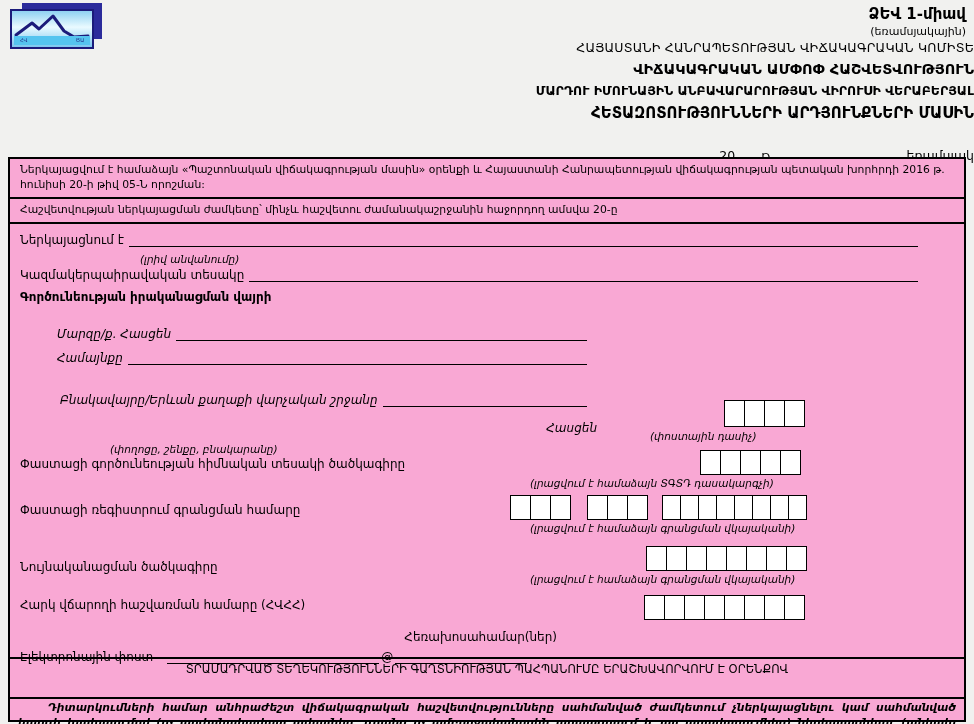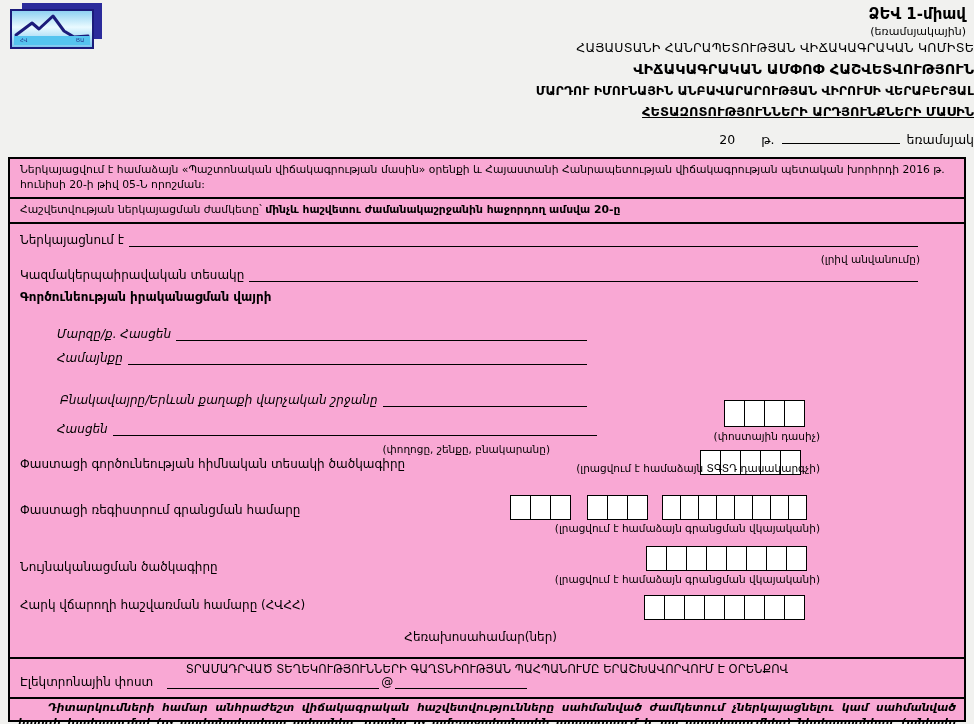--- a/index.html
+++ b/index.html
@@ -23,51 +23,51 @@
     font-size:5px;color:#1b1b7a;line-height:1;}
   
   .form-code{position:absolute;right:8px;top:5px;text-align:right;}
   .form-code .code{font-weight:bold;font-size:15px;}
   .form-code .sub{font-size:11px;margin-top:2px;margin-left:12px;}
   
   .titles{position:absolute;left:0;right:0;top:40px;text-align:right;}
   .t1{font-size:12.5px;letter-spacing:.2px;margin-bottom:6px;}
   .t2{font-size:14.5px;font-weight:bold;margin-bottom:6px;}
   .t3{font-size:12.5px;font-weight:bold;margin-bottom:6px;}
-  .t4{font-size:13px;font-weight:bold;margin-bottom:12px;text-decoration:underline;}
+  .t4{font-size:15px;font-weight:bold;margin-bottom:25px;}
   .period{font-size:12.5px;}
   .period .gap{display:inline-block;width:26px;}
   .period .blank{display:inline-block;width:118px;border-bottom:1px solid #000;height:12px;margin:0 6px 0 8px;}
   
   .table{position:absolute;left:8px;right:8px;top:157px;bottom:2px;
     border:2px solid #000;background:#f9a8d4;}
   .row-legal{padding:3px 8px 5px 10px;font-size:10.8px;line-height:1.4;}
   .row-deadline{border-top:2px solid #000;padding:4px 8px 6px 10px;font-size:10.8px;}
-  .row-deadline b{font-weight:bold;}
+  .row-deadline b{font-weight:normal;}
   .row-main{border-top:2px solid #000;position:relative;height:433px;}
   .row-conf{border-top:2px solid #000;text-align:center;font-size:11.5px;padding:3px 0 21px;}
   .row-liability{border-top:2px solid #000;font-style:italic;font-weight:bold;font-size:10.8px;
     line-height:1.35;padding:2px 8px 4px;text-align:justify;}
   .row-liability p{margin:0;text-indent:30px;}
   
   .af{position:absolute;display:flex;align-items:flex-end;font-size:12px;}
   .af .uline{flex:1;border-bottom:1px solid #000;height:14px;margin-left:5px;}
   .af .lbl{white-space:nowrap;}
   .italic .lbl{font-style:italic;}
-  .hint{position:absolute;font-size:10.5px;text-align:right;}
+  .hint{position:absolute;font-size:10.5px;font-style:italic;text-align:left;}
   .seclbl{position:absolute;font-size:12px;font-weight:bold;}
   .plainlbl{position:absolute;font-size:12px;}
   
   .cellrow{position:absolute;display:flex;}
   .cell{width:19px;height:23px;background:#fff;border:1px solid #000;margin-left:-1px;}
   .cellrow .cell:first-child{margin-left:0;}
   .cells-postal .cell{height:25px;}
   .cells-narrow .cell{width:17px;}
   
-  .email-line{position:absolute;display:flex;align-items:flex-end;font-size:12px;margin-top:25px;}
+  .email-line{position:absolute;display:flex;align-items:flex-end;font-size:12px;}
   .email-line .u1{width:212px;border-bottom:1px solid #000;height:14px;margin-left:14px;}
   .email-line .at{margin:0 2px;}
   .email-line .u2{width:132px;border-bottom:1px solid #000;height:14px;}
 </style>
 </head>
 <body>
 
 <div class="logo">
   <div class="back"></div>
   <div class="front">
@@ -129,21 +129,21 @@
     <div class="af italic" style="left:47px;top:126px;width:530px;">
       <span class="lbl">Համայնքը</span>
       <span class="uline"></span>
     </div>
 
     <div class="af italic" style="left:50px;top:168px;width:527px;">
       <span class="lbl">Բնակավայրը/Երևան քաղաքի վարչական շրջանը</span>
       <span class="uline"></span>
     </div>
 
-    <div class="af italic" style="left:47px;top:197px;width:540px;">
+    <div class="af italic" style="left:47px;top:197px;width:540px;flex-direction:column;">
       <span class="lbl">Հասցեն</span>
       <span class="uline"></span>
     </div>
     <div class="hint" style="left:100px;top:219px;width:440px;">(փողոցը, շենքը, բնակարանը)</div>
 
     <div class="cellrow cells-postal" style="left:714px;top:176px;">
         <div class="cell"></div>
         <div class="cell"></div>
         <div class="cell"></div>
         <div class="cell"></div>
@@ -151,21 +151,21 @@
     <div class="hint" style="left:640px;top:206px;width:170px;">(փոստային դասիչ)</div>
 
     <div class="plainlbl" style="left:10px;top:233px;">Փաստացի գործունեության հիմնական տեսակի ծածկագիրը</div>
     <div class="cellrow" style="left:690px;top:226px;">
         <div class="cell"></div>
         <div class="cell"></div>
         <div class="cell"></div>
         <div class="cell"></div>
         <div class="cell"></div>
       </div>
-    <div class="hint" style="left:520px;top:238px;width:290px;">(լրացվում է համաձայն ՏԳՏԴ դասակարգչի)</div>
+    <div class="hint" style="left:520px;top:253px;width:290px;">(լրացվում է համաձայն ՏԳՏԴ դասակարգչի)</div>
 
     <div class="plainlbl" style="left:10px;top:279px;">Փաստացի ռեգիստրում գրանցման համարը</div>
     <div class="cellrow" style="left:500px;top:271px;">
         <div class="cell"></div>
         <div class="cell"></div>
         <div class="cell"></div>
       </div>
     <div class="cellrow" style="left:577px;top:271px;">
         <div class="cell"></div>
         <div class="cell"></div>

